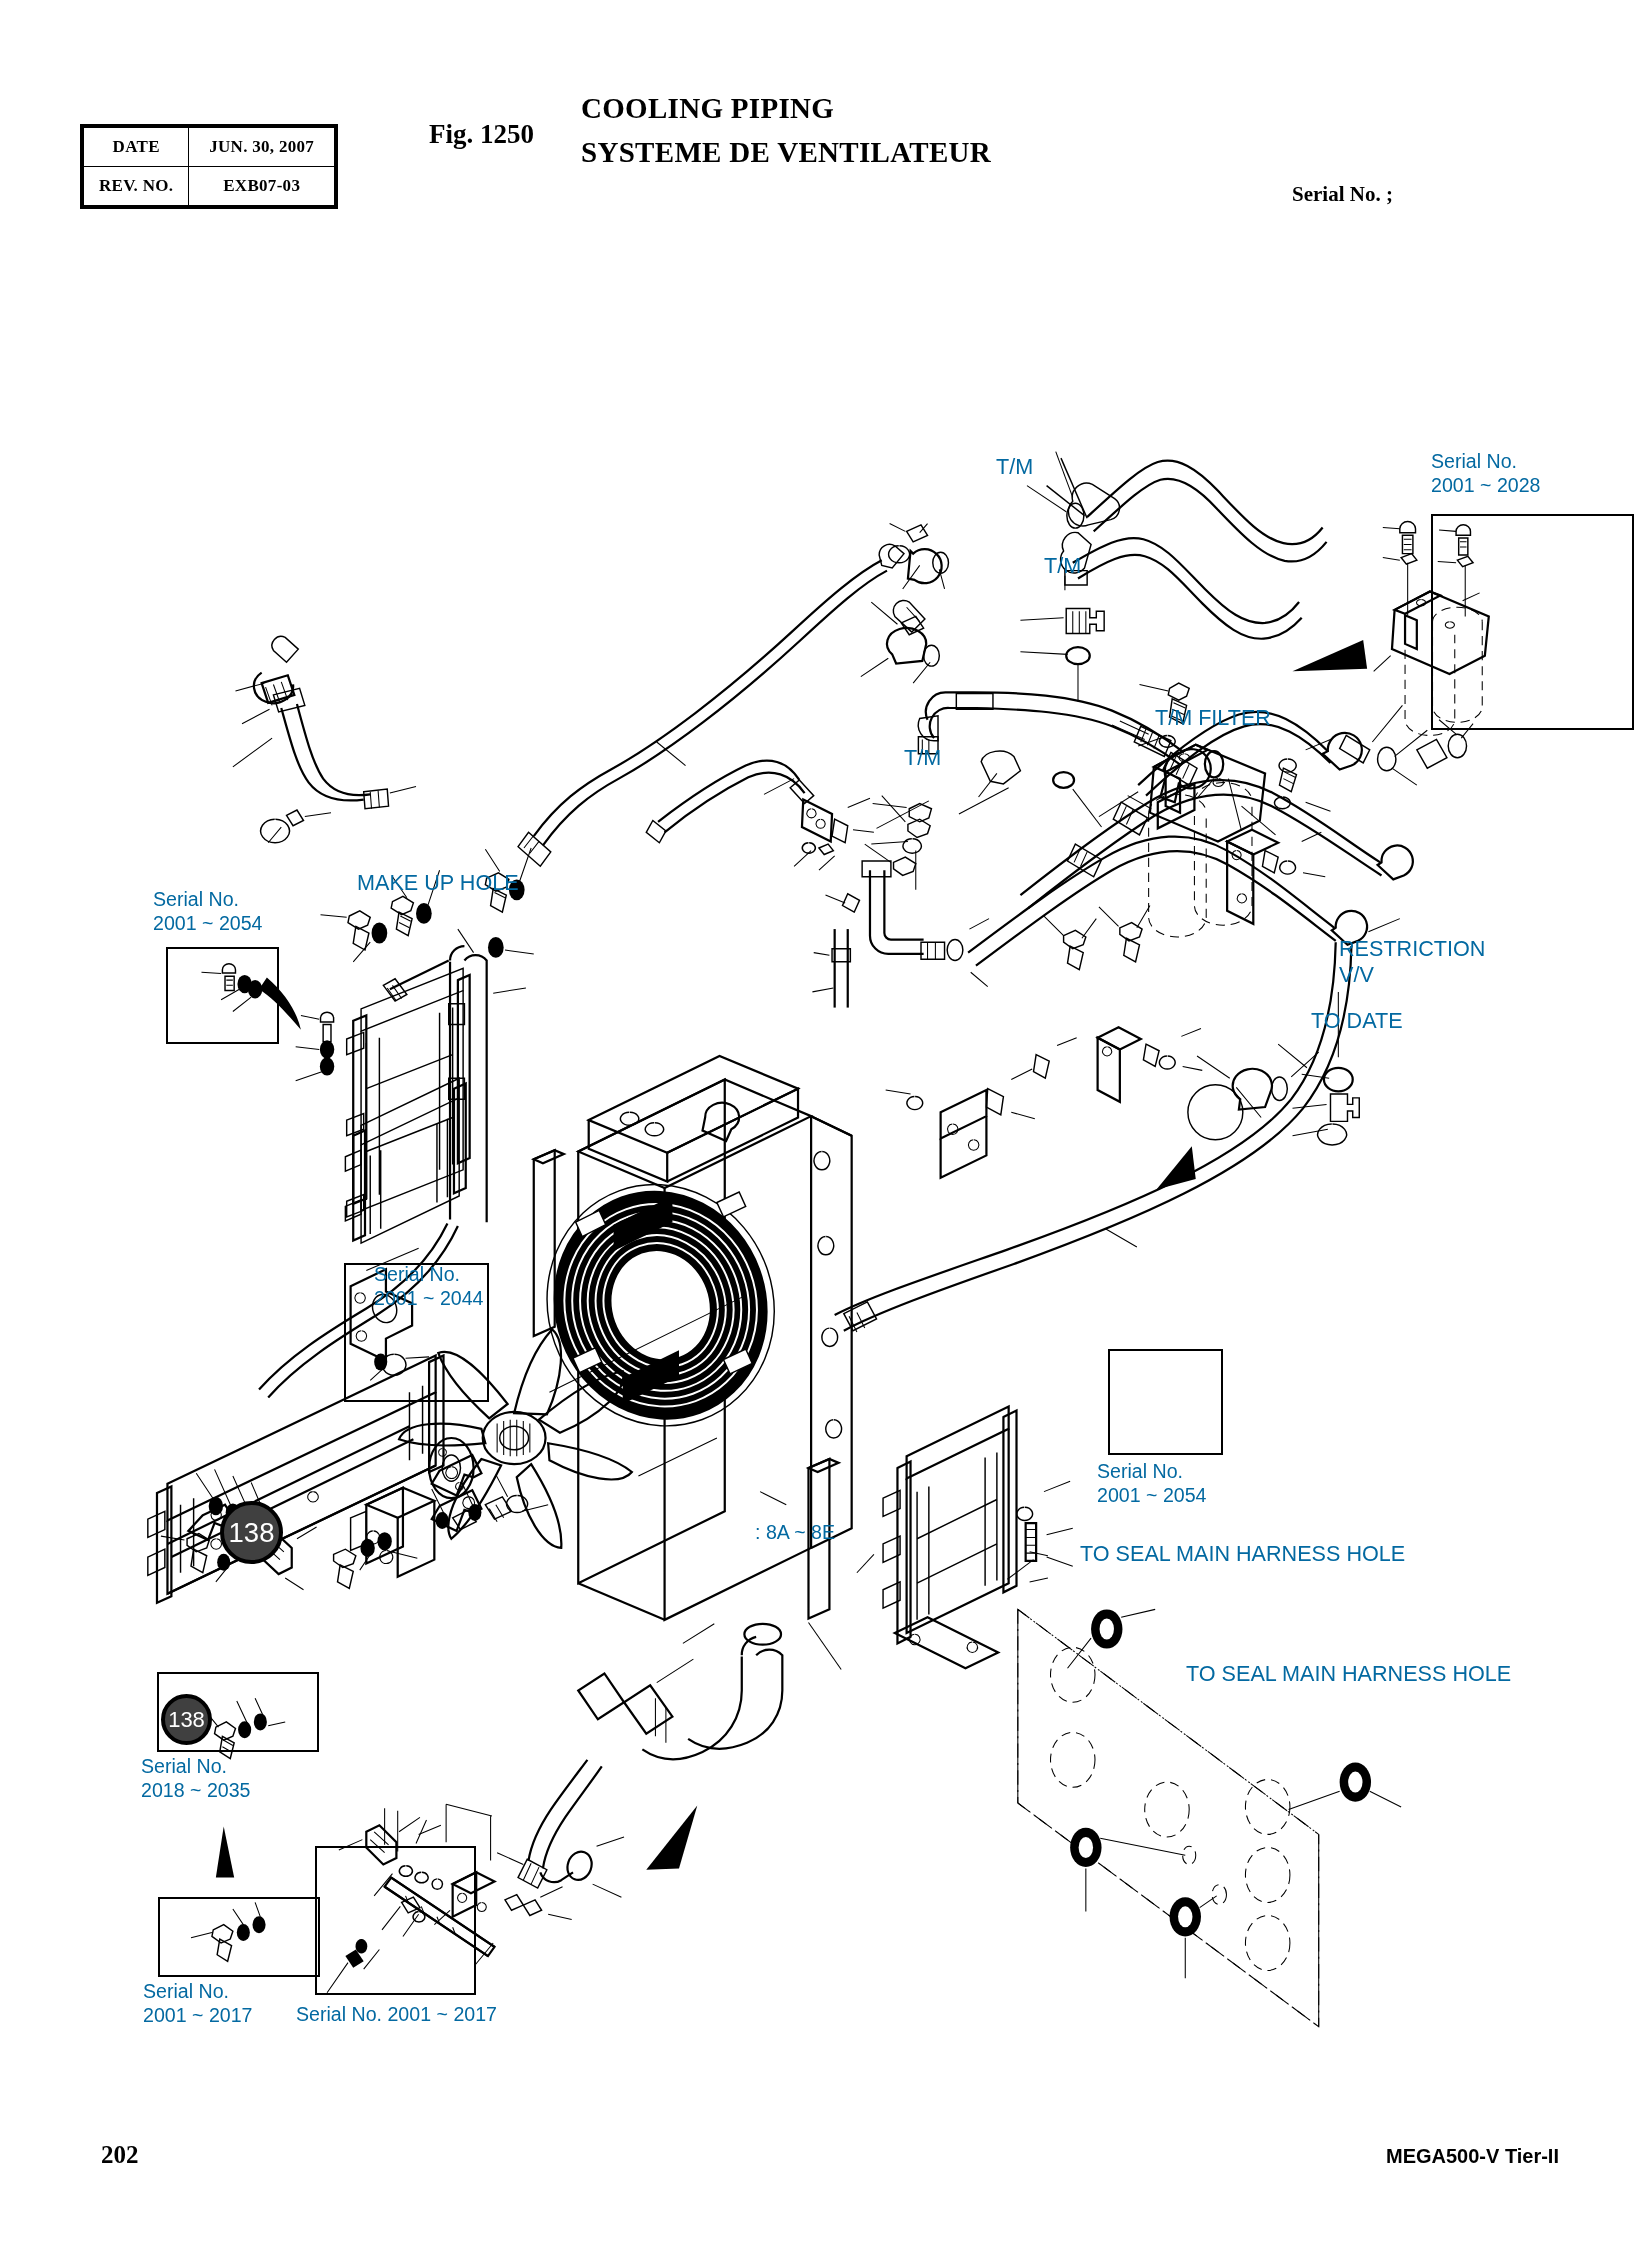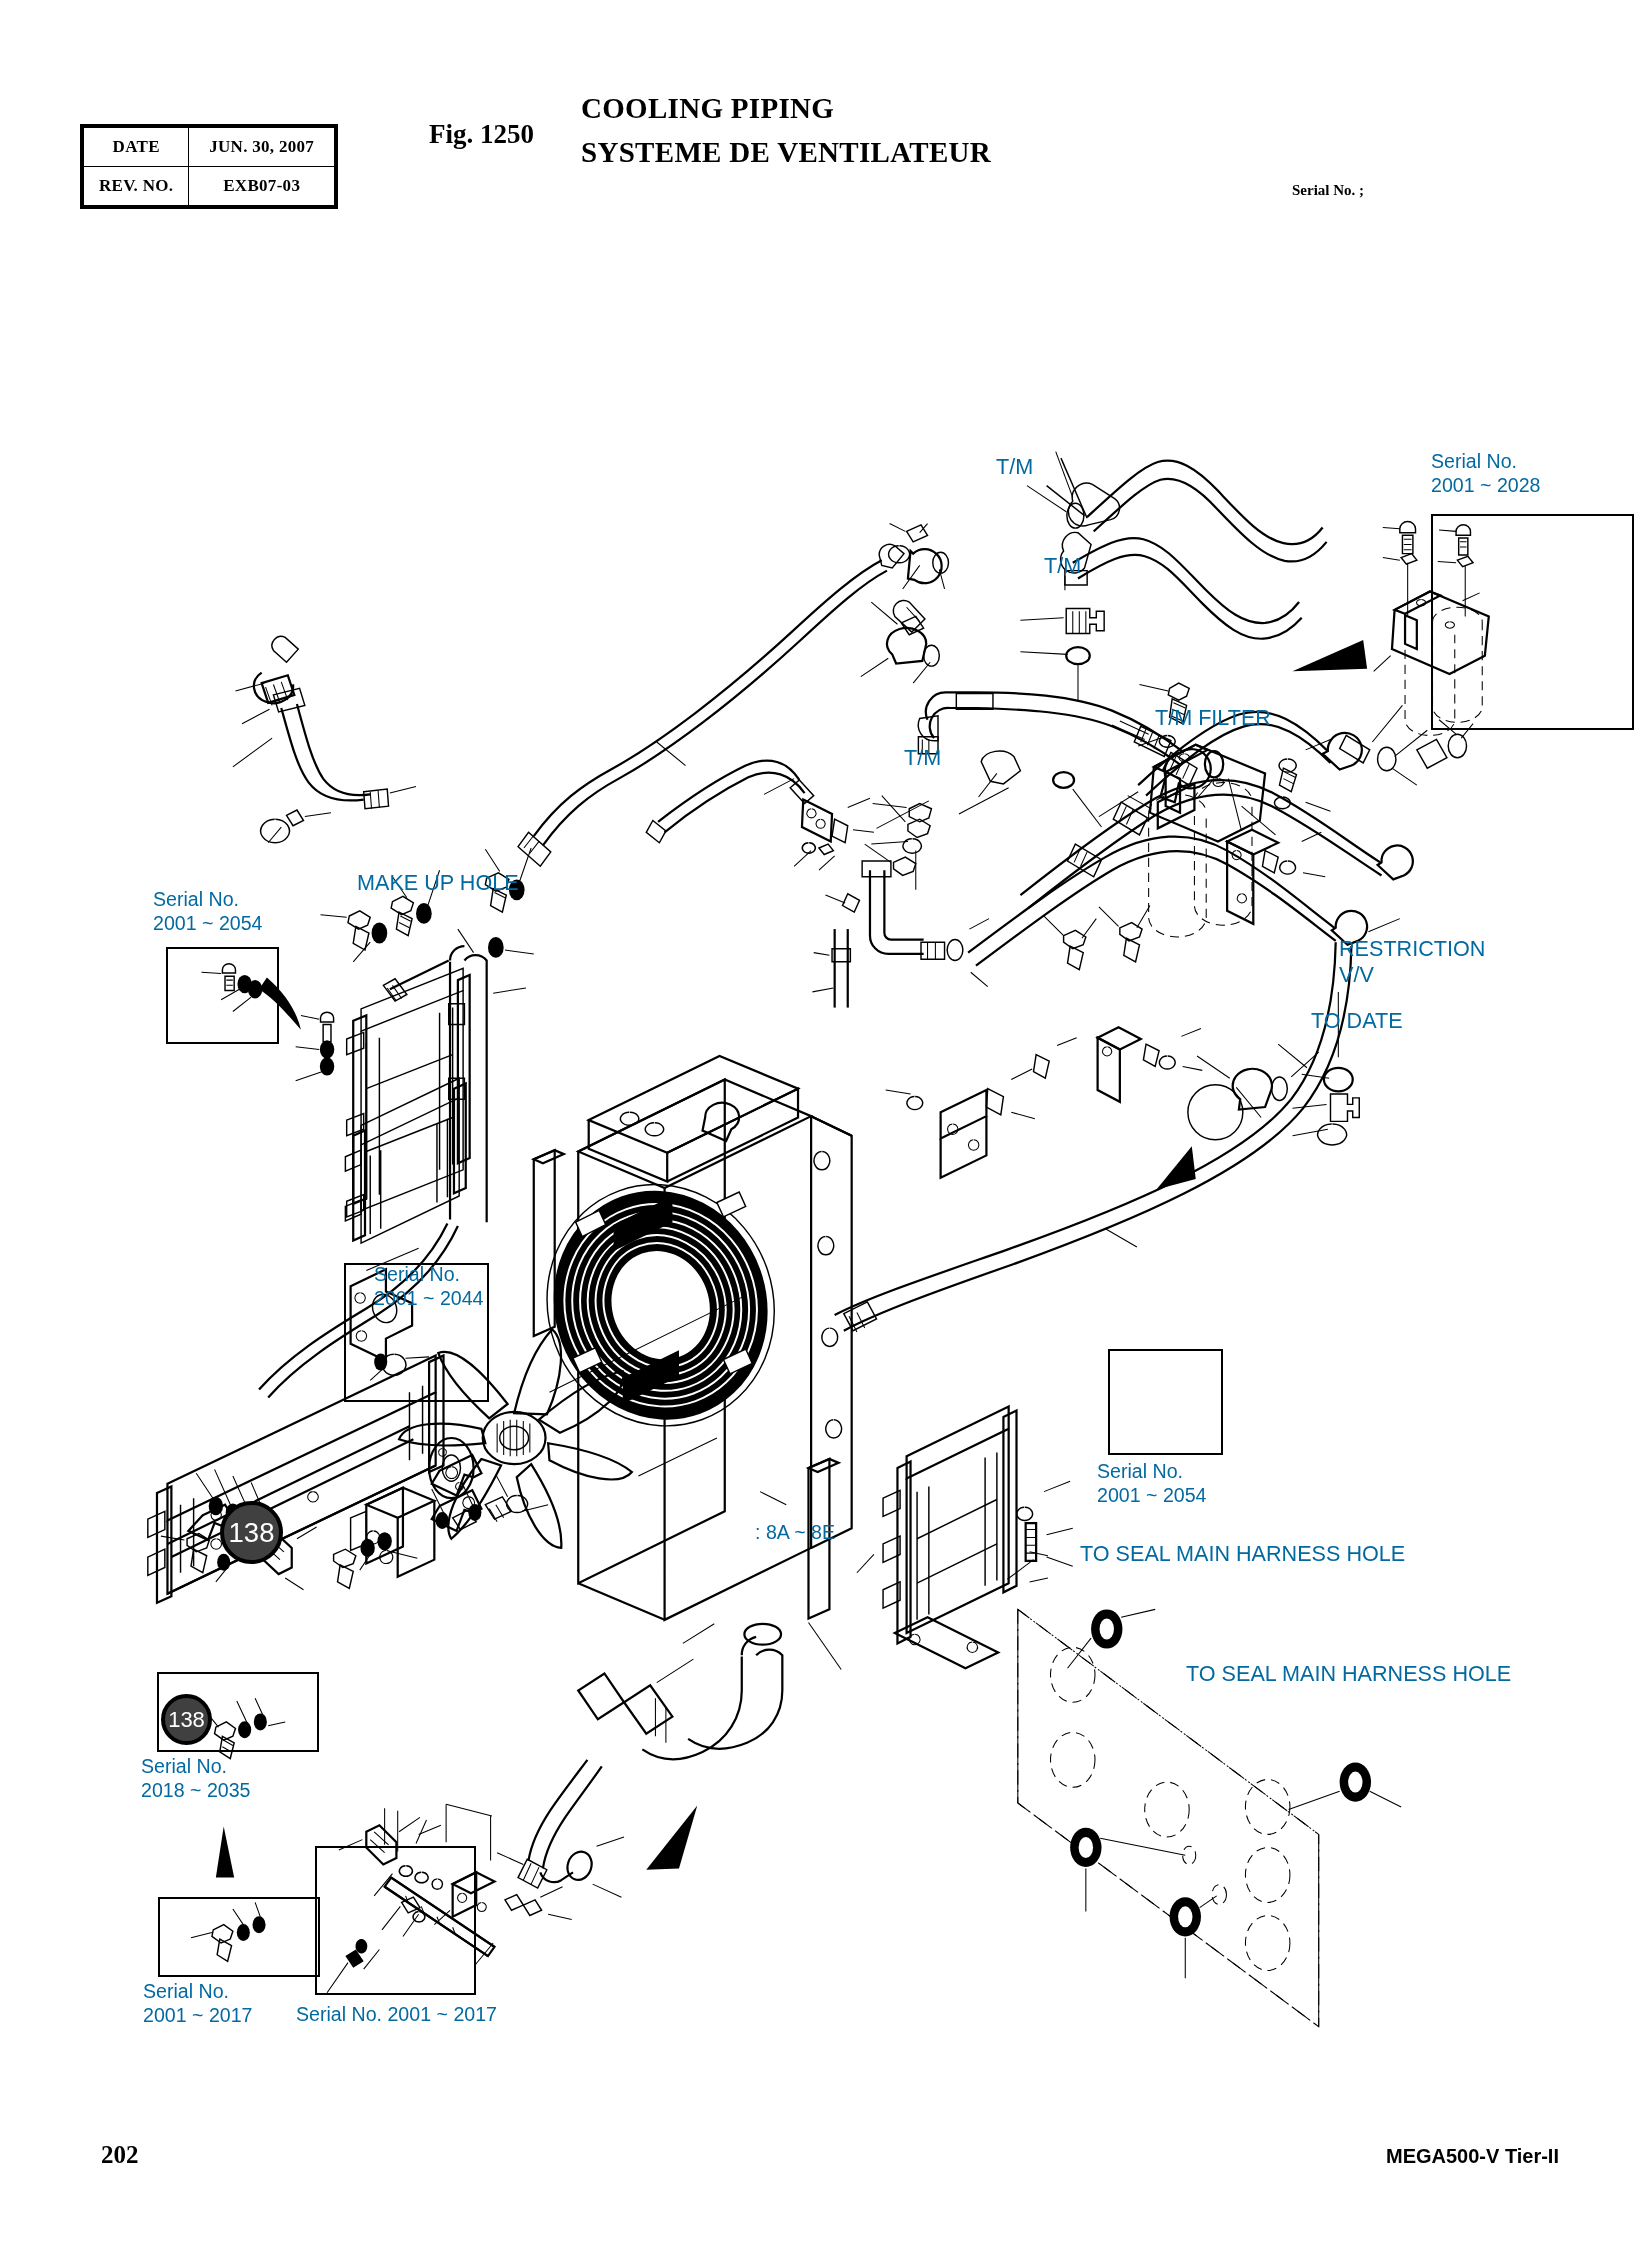--- a/index.html
+++ b/index.html
@@ -76,21 +76,21 @@
     font-size: 29px;
     letter-spacing: 0.3px;
     white-space: nowrap;
   }
   .serial-hdr {
     position: absolute;
     left: 1292px;
     top: 182px;
     font-family: "Liberation Serif", serif;
     font-weight: bold;
-    font-size: 15px;
+    font-size: 21px;
     white-space: nowrap;
   }
 
   
   .pg-num {
     position: absolute;
     left: 101px;
     top: 2141px;
     font-family: "Liberation Serif", serif;
     font-weight: bold;

